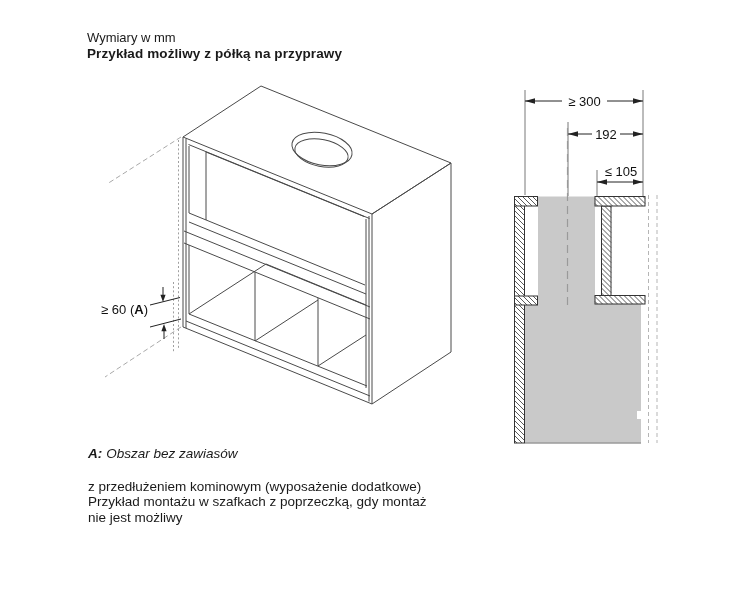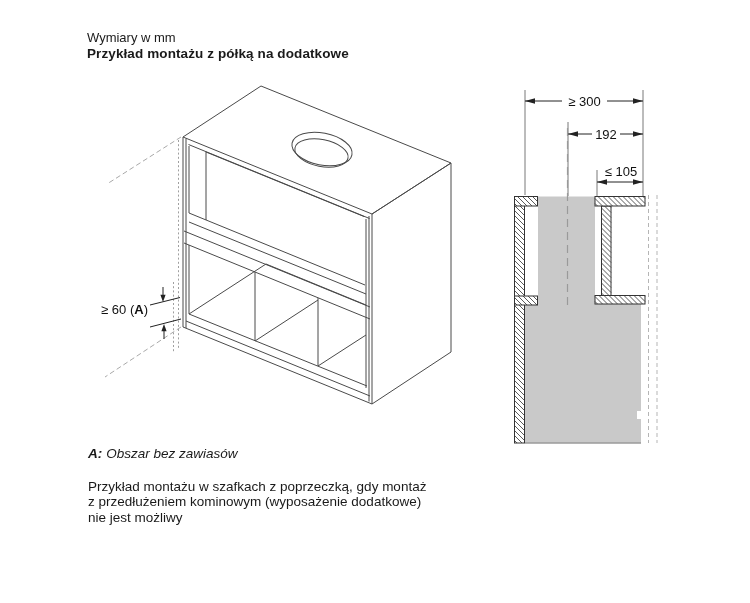--- a/index.html
+++ b/index.html
@@ -24,21 +24,21 @@
   text{font-family:"Liberation Sans",sans-serif;font-size:13px;fill:#111;}
   text.dimtxt{font-size:13px;}
 </style>
 </head>
 <body>
 
 <div class="page">
 
   <div class="hdr">
     <div>Wymiary w mm</div>
-    <div class="title">Przykład montażu z półką na dodatkowe</div>
+    <div class="title">Przykład możliwy z półką na przyprawy</div>
   </div>
 
   <svg class="fig" width="750" height="603" viewBox="0 0 750 603">
 
     <g>
       <g>
         <path class="iso" d="M183,137 L261,86 L451,163 L372,214 Z"></path>
         <path class="iso" d="M183,137 L183,327 L372,404 L372,214"></path>
         <path class="iso" d="M372,214 L451,163 L451,352 L372,404"></path>
         <line class="iso" x1="186" y1="138.5" x2="186" y2="328"></line>
@@ -257,18 +257,18 @@
         <line class="wdash" x1="657" y1="195" x2="657" y2="443"></line>
       </g>
     </g>
   </svg>
 
   <div class="legend">
     <span class="b sep">A:</span><span>Obszar bez zawiasów</span>
   </div>
 
   <div class="note">
+    <div>z przedłużeniem kominowym (wyposażenie dodatkowe)</div>
     <div>Przykład montażu w szafkach z poprzeczką, gdy montaż</div>
-    <div>z przedłużeniem kominowym (wyposażenie dodatkowe)</div>
     <div>nie jest możliwy</div>
   </div>
 
 </div>
 
 </body></html>

